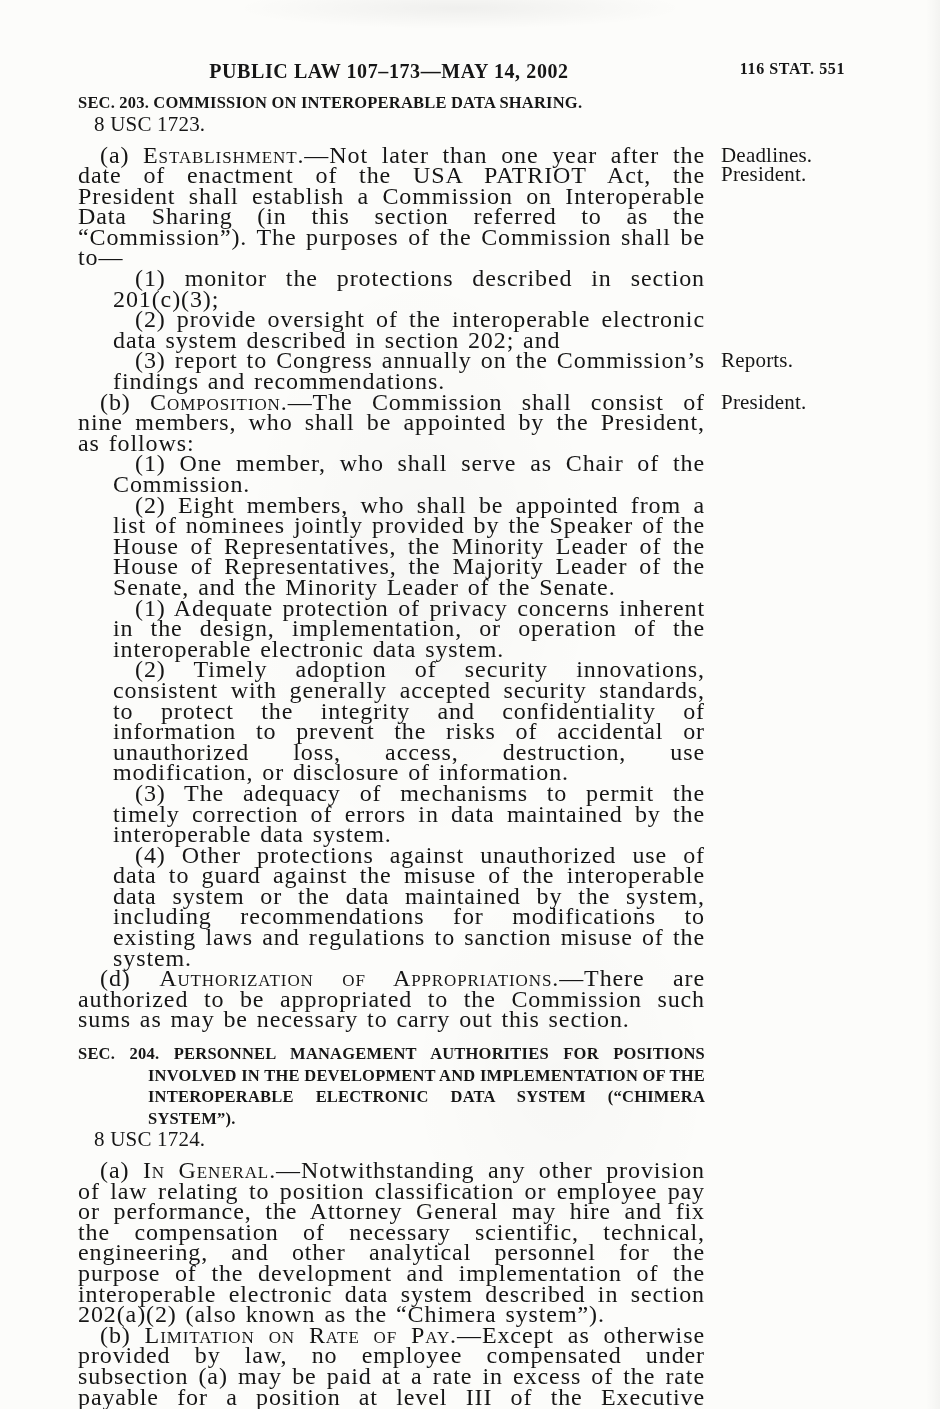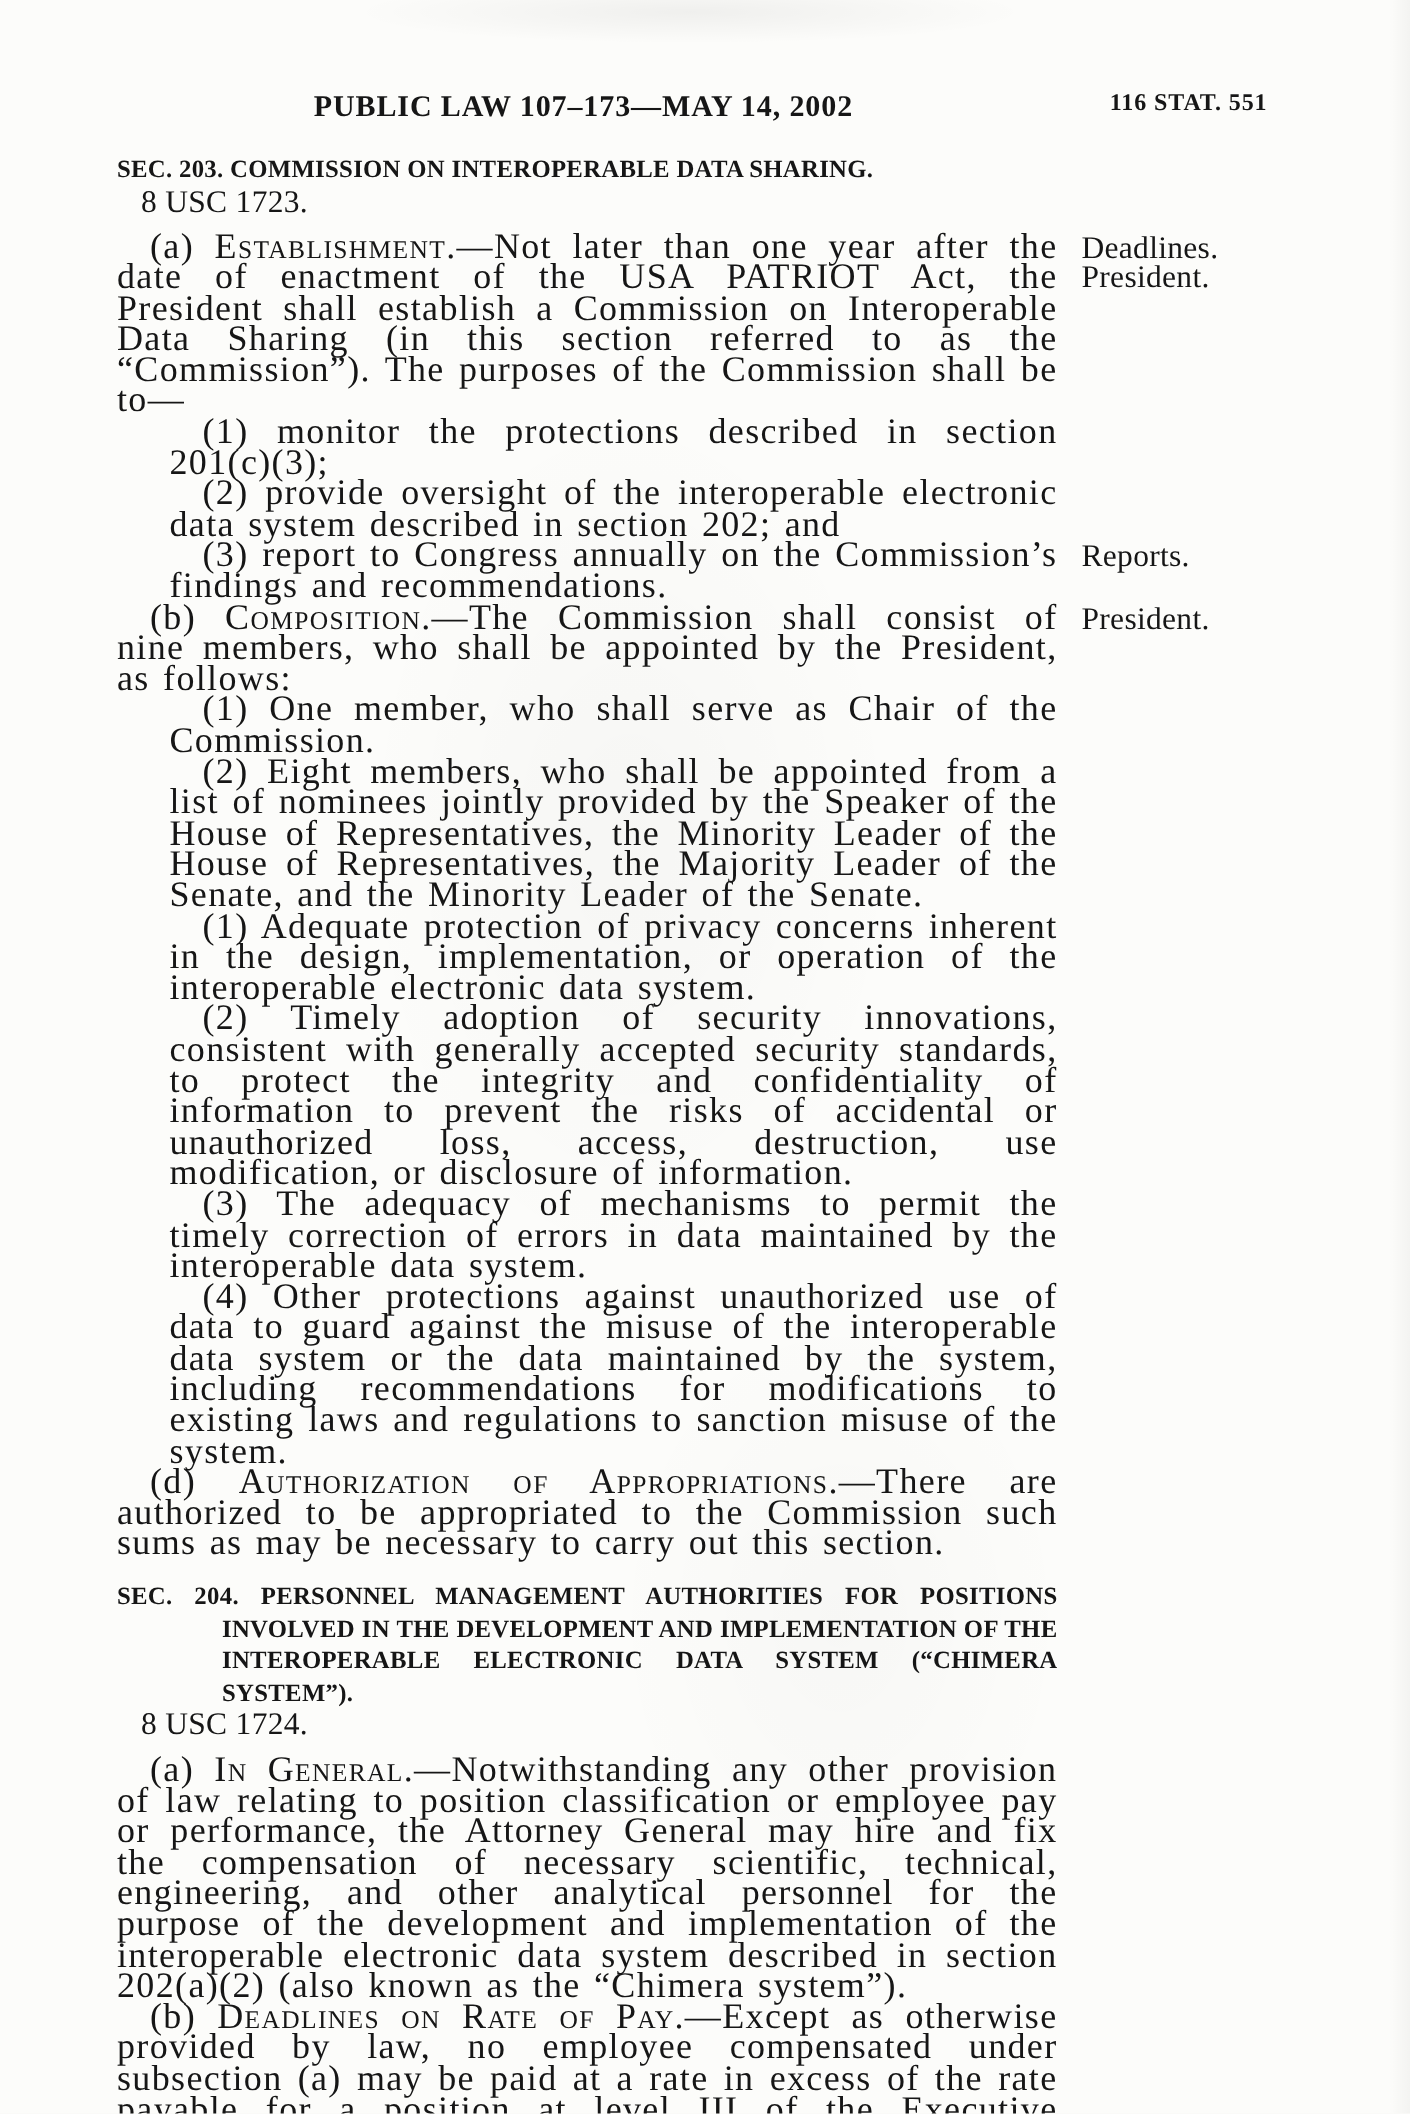--- a/index.html
+++ b/index.html
@@ -29,21 +29,21 @@
       radial-gradient(ellipse 220px 300px at 560px 1080px, rgba(0,0,0,0.02), transparent 70%),
       linear-gradient(to left, rgba(0,0,0,0.035), transparent 14px);
   }
   .content {
     position: relative;
     padding: 60px 0 0 78px;
   }
   .page-header {
     display: flex;
     width: 767px;
-    margin-bottom: 19px;
+    margin-bottom: 9px;
     gap: 40px;
   }
   .header-title {
     width: 627px;
     text-align: center;
     font-weight: bold;
     font-size: 20px;
     letter-spacing: 0.6px;
     white-space: nowrap;
   }
@@ -207,21 +207,21 @@
           </div>
         </div>
         <div class="row">
           <div class="text-col">
             <p class="par"><span class="pfx">(a) </span><span class="sc">In General</span><span class="rest">.—Notwithstanding any other provision of law relating to position classification or employee pay or performance, the Attorney General may hire and fix the compensation of necessary scientific, technical, engineering, and other analytical personnel for the purpose of the development and implementation of the interoperable electronic data system described in section 202(a)(2) (also known as the “Chimera system”).</span></p>
           </div>
           <div class="margin-col"></div>
         </div>
         <div class="row">
           <div class="text-col">
-            <p class="par"><span class="pfx">(b) </span><span class="sc">Deadlines on Rate of Pay</span><span class="rest">.—Except as otherwise provided by law, no employee compensated under subsection (a) may be paid at a rate in excess of the rate payable for a position at level III of the Executive Schedule.</span></p>
+            <p class="par"><span class="pfx">(b) </span><span class="sc">Limitation on Rate of Pay</span><span class="rest">.—Except as otherwise provided by law, no employee compensated under subsection (a) may be paid at a rate in excess of the rate payable for a position at level III of the Executive Schedule.</span></p>
           </div>
           <div class="margin-col"></div>
         </div>
       </main>
 
   </div>
 
   <div class="page-footer">99-194 O - 03 - 19 : QL 3 Part 1</div>
 </div>
 

